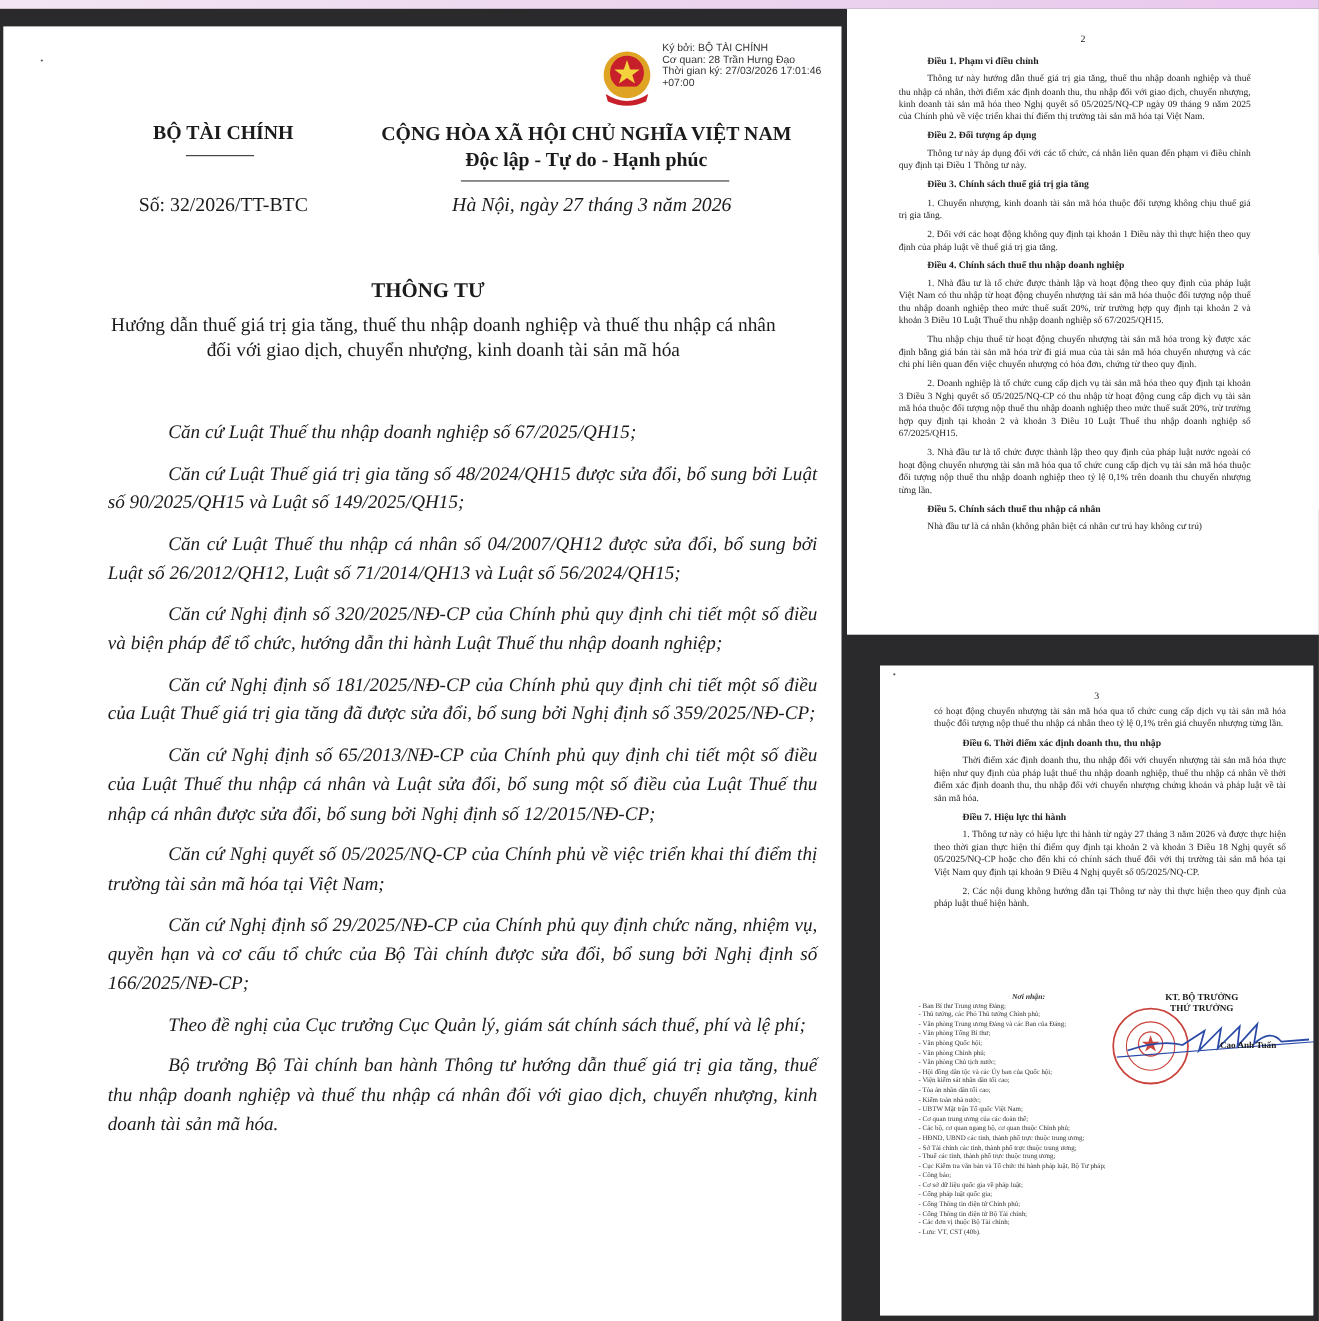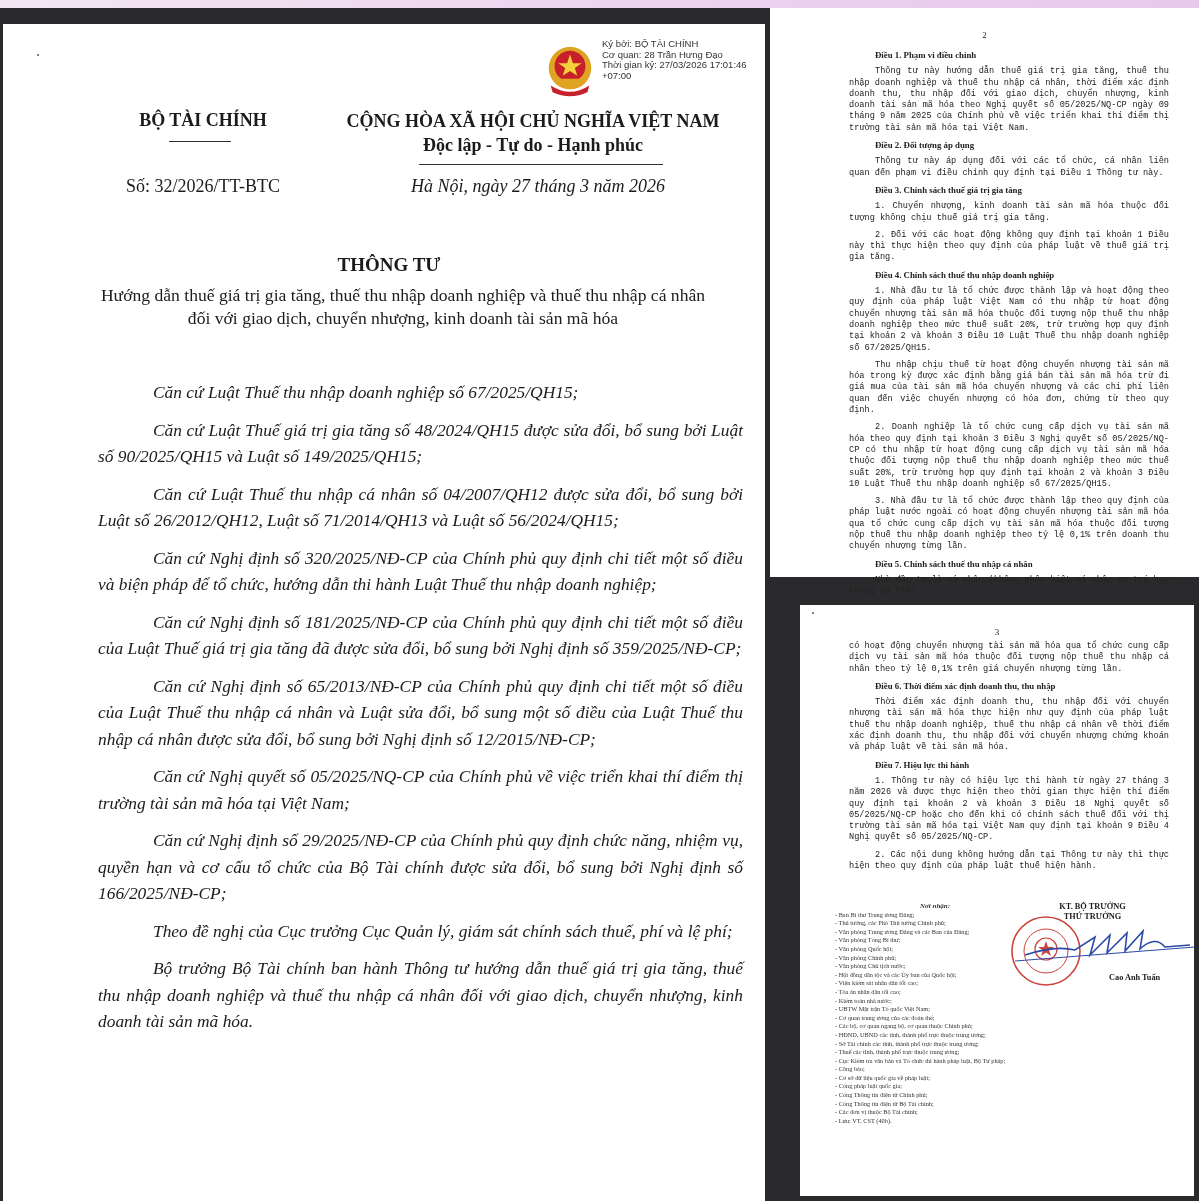--- a/index.html
+++ b/index.html
@@ -48,30 +48,30 @@
   .preamble { position: absolute; left: 95px; top: 355px; width: 645px; }
   .preamble p {
     font-style: italic; font-size: 17.4px; line-height: 26.5px;
     text-align: justify; text-indent: 55px; margin-bottom: 11px;
   }
 
   
   .pno { position: absolute; width: 100%; text-align: center; font-size: 9px; }
   .body-small { position: absolute; font-size: 8.6px; line-height: 11.3px; color: #222; }
   .body-small h4 { font-weight: bold; font-size: 8.8px; text-indent: 26px; margin: 6px 0 5px; }
-  .body-small p { text-align: justify; text-indent: 26px; margin-bottom: 6px; font-family: Liberation Mono, monospace; }
-  #page2 .body-small { left: 47px; top: 21px; width: 320px; margin-left: 32px; }
+  .body-small p { text-align: justify; text-indent: 26px; margin-bottom: 6px; }
+  #page2 .body-small { left: 47px; top: 21px; width: 320px; }
   #page3 .body-small { left: 49px; top: 11px; width: 320px; }
 
   .recipients { position: absolute; left: 35px; top: 297px; width: 200px; font-size: 6.3px; line-height: 8.6px; color: #333; }
   .recipients .rlabel { font-weight: bold; font-style: italic; font-size: 7px; text-align: center; }
   .signer { position: absolute; left: 205px; top: 297px; width: 175px; text-align: center; font-weight: bold; font-size: 8.3px; line-height: 9.6px; }
   .seal { position: absolute; left: 210px; top: 310px; width: 72px; height: 72px; }
   .signature { position: absolute; left: 215px; top: 320px; width: 180px; height: 40px; }
-  .signer-name { position: absolute; left: 265px; top: 368px; font-weight: bold; font-size: 8.3px; padding-left: 44px; }
+  .signer-name { position: absolute; left: 265px; top: 341px; font-weight: bold; font-size: 8.3px; padding-left: 44px; }
 </style>
 </head>
 <body>
 
 <div class="top-strip"></div>
 
 <div class="page" id="page1">
   <span class="dot" style="left:34px;top:30px"></span>
 
   <svg class="emblem" viewBox="0 0 60 60">

